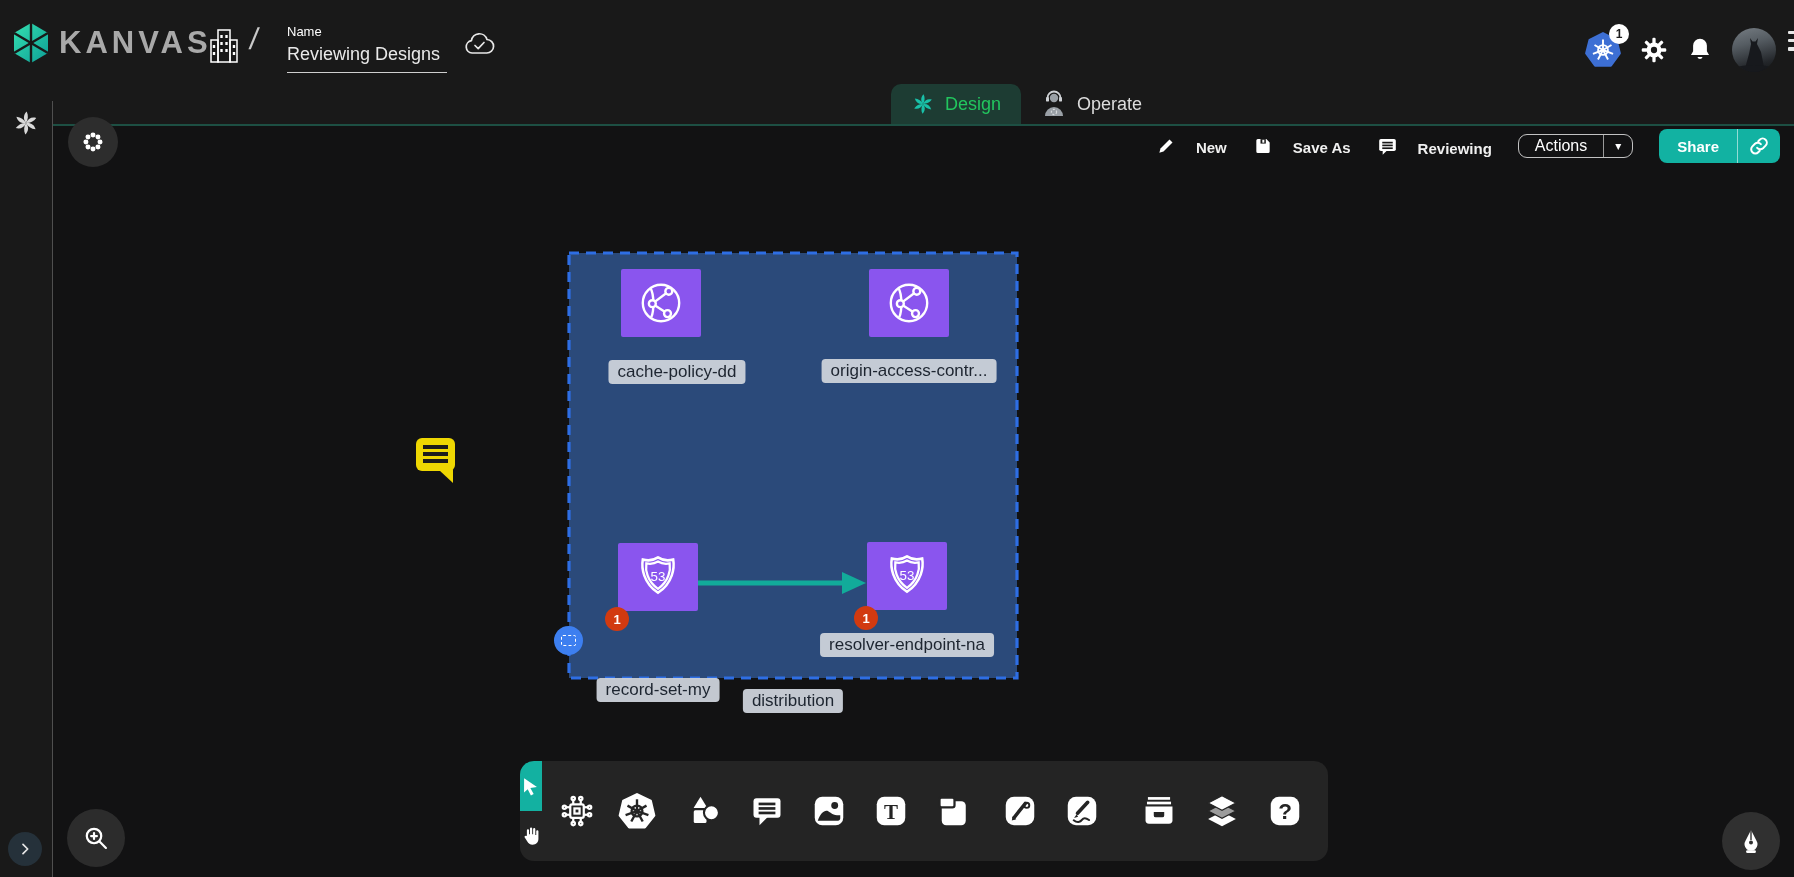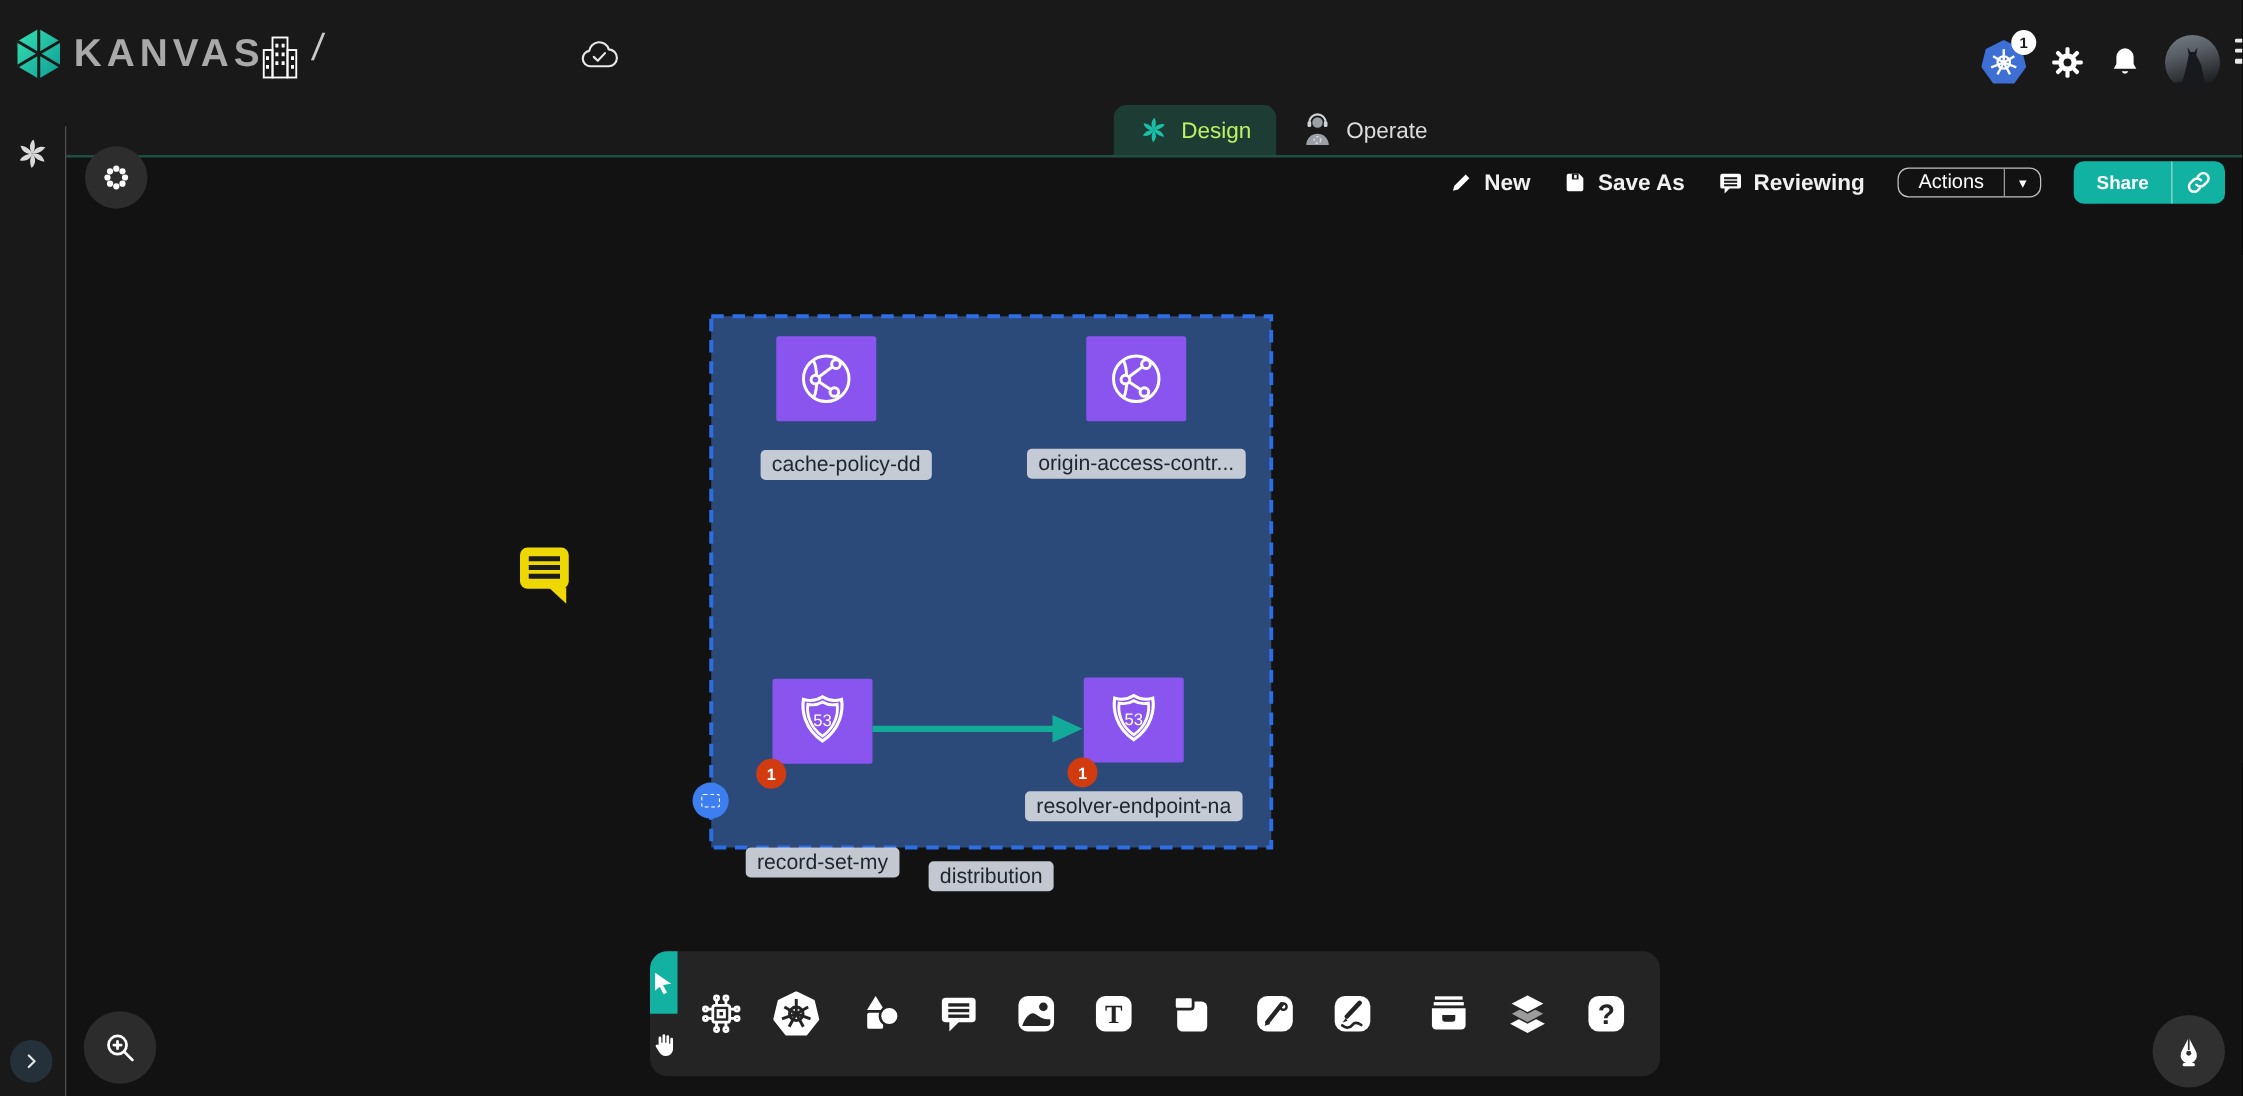--- a/index.html
+++ b/index.html
@@ -13,32 +13,32 @@
   .logo-text { font-size:31px; font-weight:bold; letter-spacing:4px; color:#a9a9a9; }
   .org-icon { position:absolute; left:209px; top:28px; }
   .crumb-slash { position:absolute; left:250px; top:22px; font-size:30px; color:#c9c9c9; font-weight:300; transform:skewX(-8deg); }
   .name-wrap { position:absolute; left:287px; top:24px; }
   .name-label { font-size:13px; color:#ffffff; margin-bottom:3px; }
   .name-input { width:160px; background:transparent; border:none; border-bottom:1px solid #cfcfcf; color:#e9e9e9; font-size:18px; padding:2px 0 7px 0; font-family:"Liberation Sans", sans-serif; outline:none; }
   .cloud-icon { position:absolute; left:463px; top:30px; }
 
   .tabs { position:absolute; left:891px; bottom:0; display:flex; align-items:flex-end; }
   .tab { height:40px; display:flex; align-items:center; gap:10px; padding:0 20px; font-size:18px; color:#dcdcdc; cursor:pointer; }
-  .tab.active { background:#1d3c33; border-radius:10px 10px 0 0; color:#bef264; }
+  .tab.active { background:#1d3c33; border-radius:10px 10px 0 0; color:#22c55e; }
 
   .header-right { position:absolute; right:18px; top:0; height:99px; display:flex; align-items:center; gap:19px; }
   .k8s-badge-wrap { position:relative; width:36px; height:38px; }
   .count-badge { position:absolute; right:-8px; top:-7px; width:20px; height:20px; background:#ffffff; color:#1c1c1c; border-radius:50%; font-size:12px; font-weight:bold; display:flex; align-items:center; justify-content:center; }
   .avatar { width:44px; height:44px; border-radius:50%; overflow:hidden; background:linear-gradient(165deg,#767d83 0%,#565d63 35%,#23262a 78%,#121416 100%); position:relative; cursor:pointer; }
   .hamburger { position:absolute; right:-6px; top:31px; display:flex; flex-direction:column; gap:5px; }
   .hamburger span { width:12px; height:3.2px; background:#e8e8e8; border-radius:1px; }
 
   
   .action-bar { position:absolute; top:129px; right:14px; display:flex; align-items:center; gap:26px; z-index:6; }
-  .ab-item { display:flex; align-items:center; gap:8px; color:#f0f0f0; font-size:18px; font-weight:bold; cursor:pointer; }
+  .ab-item { display:flex; align-items:flex-end; gap:20px; color:#f0f0f0; font-size:15px; font-weight:bold; cursor:pointer; }
   .actions-btn { display:flex; align-items:stretch; border:1px solid #c2c2c2; border-radius:9px; height:24px; color:#fff; cursor:pointer; overflow:hidden; }
   .actions-btn .seg-label { display:flex; align-items:center; padding:0 16px; font-size:16px; }
   .actions-btn .seg-caret { display:flex; align-items:center; padding:0 11px; border-left:1px solid #9a9a9a; font-size:12px; }
   .share-btn { display:flex; align-items:stretch; background:#12b2a2; border-radius:8px; height:34px; color:#fff; cursor:pointer; overflow:hidden; }
   .share-btn .seg-label { display:flex; align-items:center; padding:0 18px; font-size:15px; font-weight:bold; }
   .share-btn .seg-link { display:flex; align-items:center; padding:0 10px; border-left:1px solid rgba(255,255,255,.55); }
 
   
   .sidebar { position:absolute; left:0; top:101px; width:53px; height:776px; background:#191919; border-right:1px solid #4f4f4f; }
   .sidebar-spiral { position:absolute; left:12px; top:8px; cursor:pointer; }
@@ -114,20 +114,24 @@
           <line x1="17.5" y1="21" x2="17.5" y2="24"></line>
         <line x1="5" y1="17" x2="5" y2="20"></line>
           <line x1="25" y1="17" x2="25" y2="20"></line>
         <line x1="5" y1="24" x2="5" y2="27"></line>
           <line x1="25" y1="24" x2="25" y2="27"></line>
       </g>
     </svg>
 
     <div class="crumb-slash">/</div>
 
+    <div class="name-wrap">
+      <div class="name-label">Name</div>
+      <input class="name-input" type="text" value="Reviewing Designs" style="">
+    </div>
 
     <svg class="cloud-icon" width="32" height="28" viewBox="0 0 32 28" fill="none" stroke="#e8e8e8" stroke-width="1.7" stroke-linecap="round" stroke-linejoin="round">
       <path d="M9 23a6.2 6.2 0 0 1-.6-12.3A8 8 0 0 1 24 9.5 5.7 5.7 0 0 1 23.6 23H9z"></path>
       <polyline points="12,15.5 15.2,18.6 21,12.5"></polyline>
     </svg>
 
     <div class="tabs">
       <div class="tab active">
         <svg width="24" height="24" viewBox="0 0 24 24">
           <g fill="#19c0a8">

